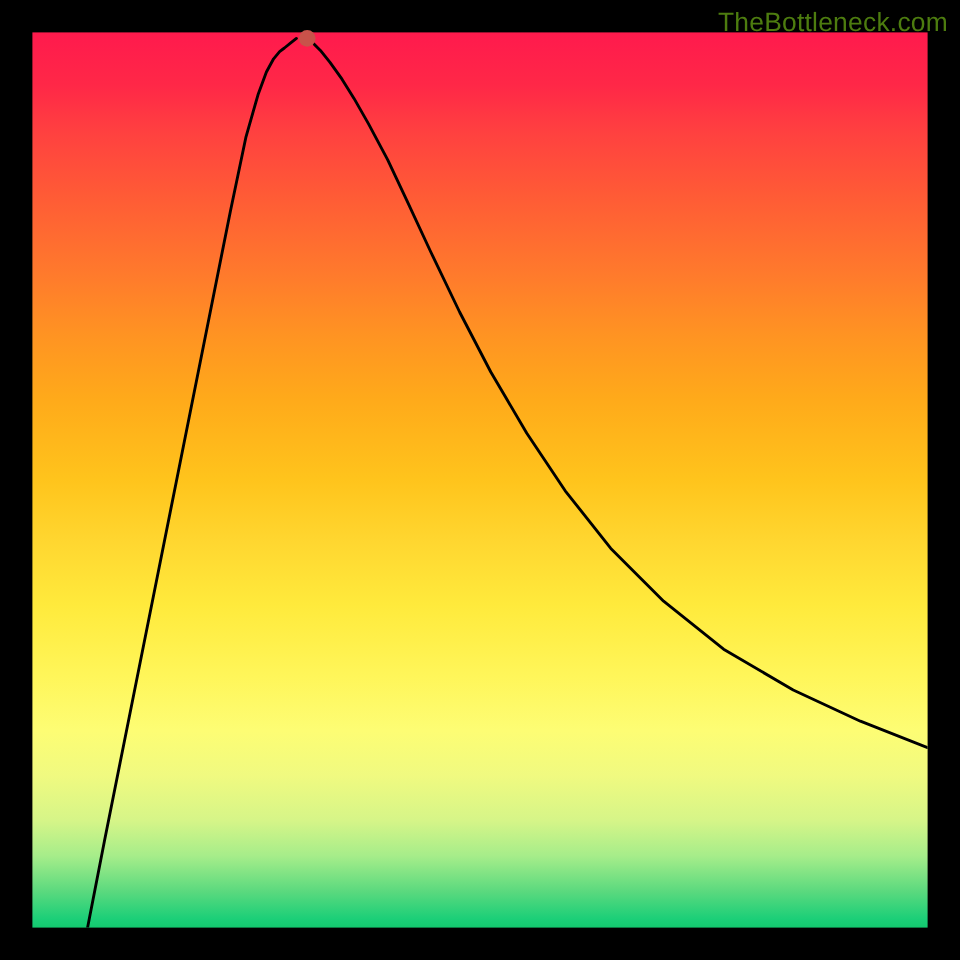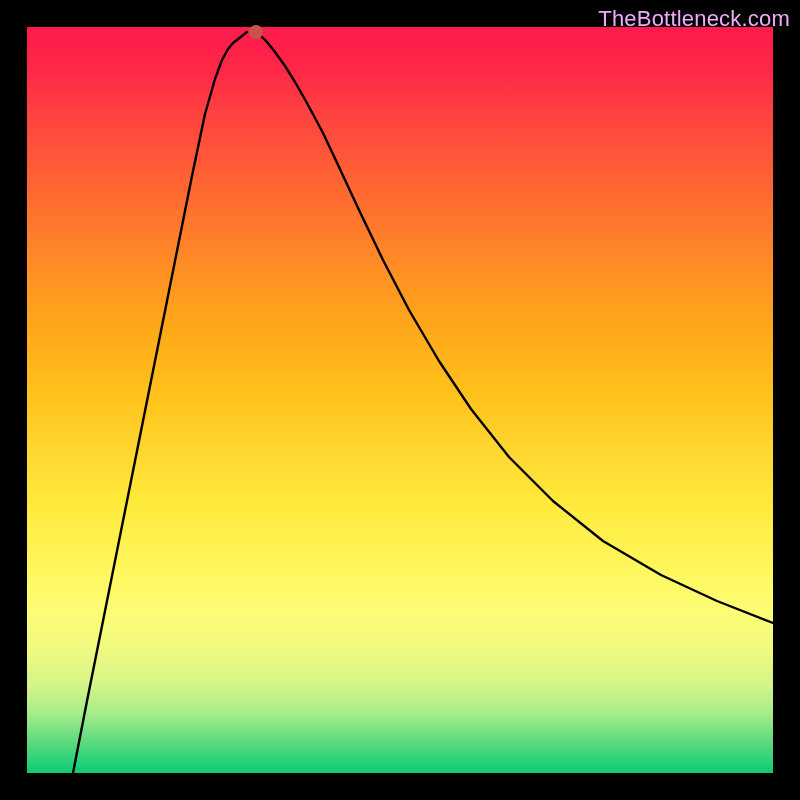--- a/index.html
+++ b/index.html
@@ -36,21 +36,21 @@
       #1ccf78 99%,
       #13c96f 100%
     );
   }
   .watermark {
     position: absolute;
     top: 6px;
     right: 10px;
     font-family: Arial, Helvetica, sans-serif;
     font-size: 22px;
-    color: #f0abfc;
+    color: #4d7c0f;
     letter-spacing: 0.2px;
     user-select: none;
   }
   svg.curve {
     position: absolute;
     left: 0;
     top: 0;
     width: 746px;
     height: 746px;
   }

